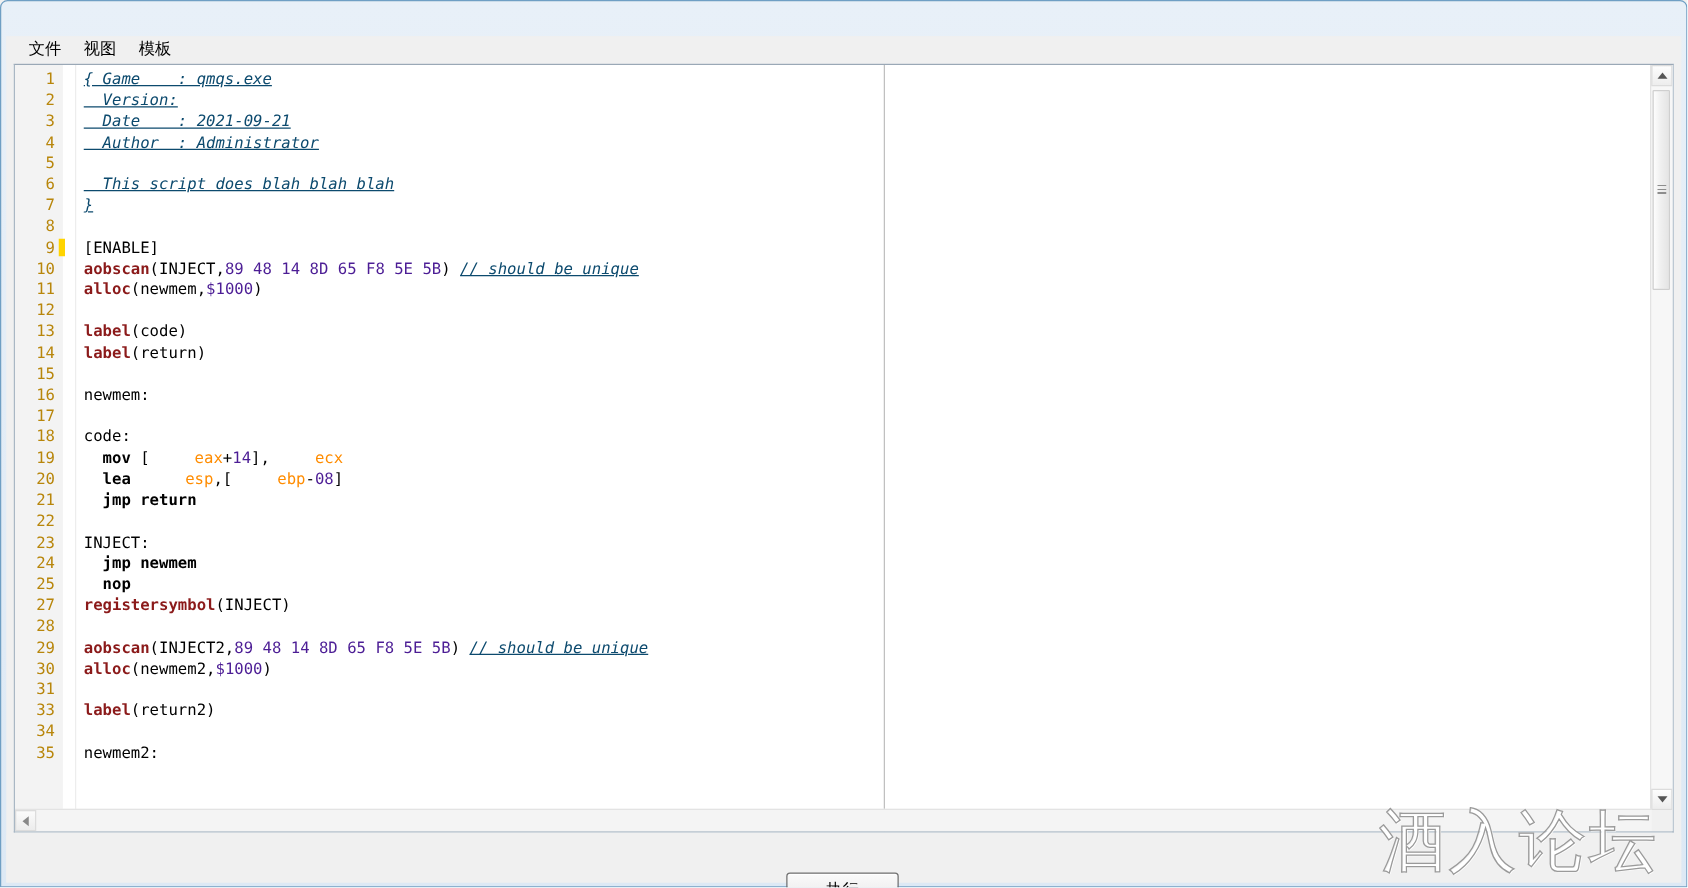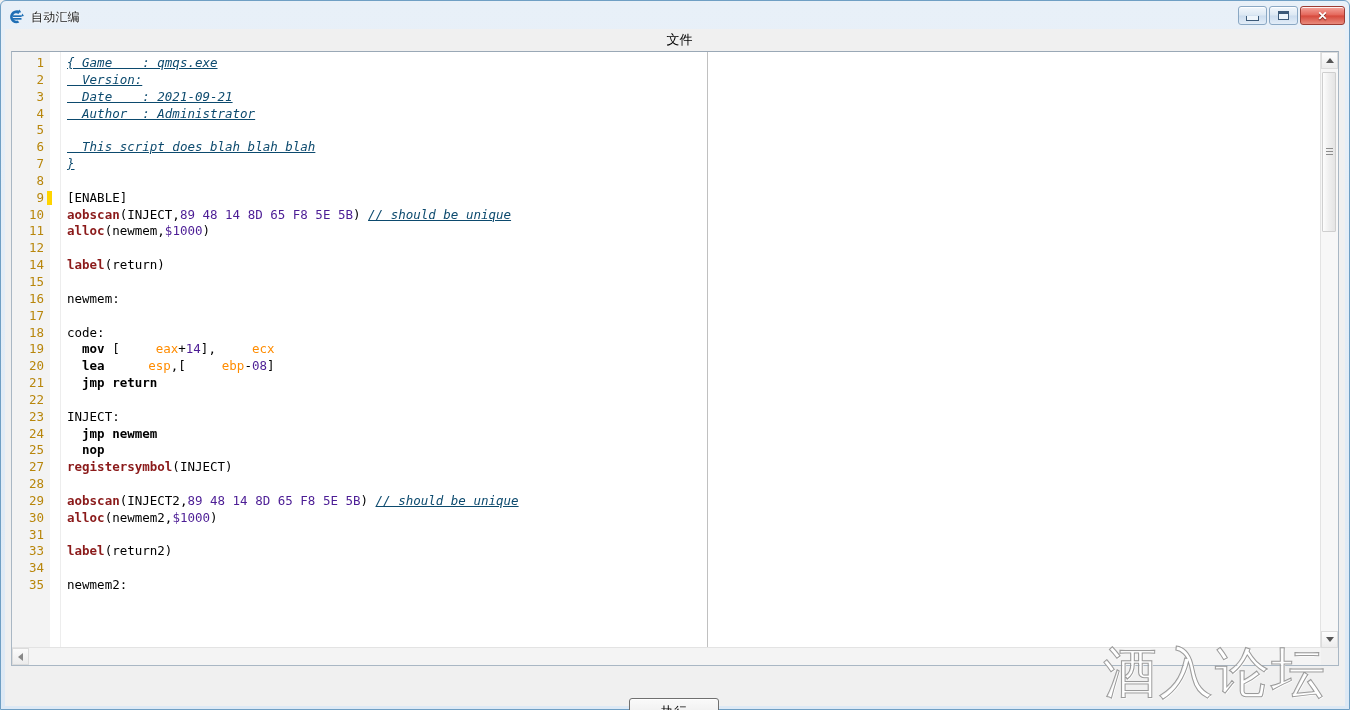--- a/index.html
+++ b/index.html
@@ -125,21 +125,20 @@
   .menubar {
     position: absolute;
     left: 0; top: 0;
     width: 100%;
     height: 21px;
     background: #f0f0f0;
     display: flex;
     align-items: center;
     padding-left: 9px;
     box-sizing: border-box;
-    flex-direction: column;
   }
   .menu-item {
     font-size: 13px;
     color: #000000;
     padding: 2px 9px 3px 9px;
     cursor: default;
     white-space: nowrap;
   }
 
   
@@ -363,45 +362,20 @@
     white-space: nowrap;
   }
 </style>
 </head>
 <body>
 
 <div id="app">
   <div class="window">
     <div class="window-inner">
 
-      <div class="titlebar">
-        <span class="title-icon">
-          <svg width="18" height="18" viewBox="0 0 18 18" xmlns="http://www.w3.org/2000/svg">
-            <path d="M13.5 3.2 C10.6 1.4 6.4 2.2 4.4 5.0 C2.3 7.9 2.9 11.8 5.6 13.9 C7.6 15.4 10.3 15.5 12.3 14.4
-                     L10.7 12.4 C9.5 12.9 8.0 12.7 7.0 11.8 C5.5 10.5 5.3 8.3 6.5 6.8 C7.7 5.2 9.9 4.9 11.4 6.0 Z" fill="#1f6fb5"></path>
-            <rect x="6.0" y="7.3" width="8.5" height="1.7" fill="#1f6fb5"></rect>
-            <rect x="6.0" y="10.0" width="8.5" height="1.7" fill="#1f6fb5"></rect>
-            <path d="M12.6 1.6 L14.2 4.4 L11.2 4.0 Z" fill="#1f6fb5"></path>
-            <path d="M15.4 5.6 L14.0 8.4 L16.9 8.0 Z" fill="#1f6fb5"></path>
-          </svg>
-        </span>
-        <span class="title-text">自动汇编</span>
-
-        <div class="winbtns">
-          <div class="winbtn">
-            <span class="glyph-min"></span>
-          </div>
-          <div class="winbtn">
-            <span class="glyph-max"></span>
-          </div>
-          <div class="winbtn close">
-            <span class="glyph-close">✕</span>
-          </div>
-        </div>
-      </div>
 
       <div class="client">
 
         <div class="menubar">
           <div class="menu-item">文件</div>
           <div class="menu-item">视图</div>
           <div class="menu-item">模板</div>
         </div>
 
         <div class="editor-wrap">
@@ -415,20 +389,21 @@
                 <div class="line"><span class="ln">3</span><span class="code"><span class="t-cmt">  Date    : 2021-09-21</span></span></div>
                 <div class="line"><span class="ln">4</span><span class="code"><span class="t-cmt">  Author  : Administrator</span></span></div>
                 <div class="line"><span class="ln">5</span><span class="code"></span></div>
                 <div class="line"><span class="ln">6</span><span class="code"><span class="t-cmt">  This script does blah blah blah</span></span></div>
                 <div class="line"><span class="ln">7</span><span class="code"><span class="t-cmt">}</span></span></div>
                 <div class="line"><span class="ln">8</span><span class="code"></span></div>
                 <div class="line"><span class="ln">9</span><span class="marker"></span><span class="code"><span class="t-plain">[ENABLE]</span></span></div>
                 <div class="line"><span class="ln">10</span><span class="code"><span class="t-fn">aobscan</span><span class="t-plain">(INJECT,</span><span class="t-num">89 48 14 8D 65 F8 5E 5B</span><span class="t-plain">) </span><span class="t-cmt">// should be unique</span></span></div>
                 <div class="line"><span class="ln">11</span><span class="code"><span class="t-fn">alloc</span><span class="t-plain">(newmem,</span><span class="t-num">$1000</span><span class="t-plain">)</span></span></div>
                 <div class="line"><span class="ln">12</span><span class="code"></span></div>
+                <div class="line"><span class="ln">13</span><span class="code"><span class="t-fn">label</span><span class="t-plain">(code)</span></span></div>
                 <div class="line"><span class="ln">14</span><span class="code"><span class="t-fn">label</span><span class="t-plain">(return)</span></span></div>
                 <div class="line"><span class="ln">15</span><span class="code"></span></div>
                 <div class="line"><span class="ln">16</span><span class="code"><span class="t-plain">newmem:</span></span></div>
                 <div class="line"><span class="ln">17</span><span class="code"></span></div>
                 <div class="line"><span class="ln">18</span><span class="code"><span class="t-plain">code:</span></span></div>
                 <div class="line"><span class="ln">19</span><span class="code"><span class="t-op">  mov </span><span class="t-plain">[</span><span class="t-reg">eax</span><span class="t-plain">+</span><span class="t-num">14</span><span class="t-plain">],</span><span class="t-reg">ecx</span></span></div>
                 <div class="line"><span class="ln">20</span><span class="code"><span class="t-op">  lea </span><span class="t-reg">esp</span><span class="t-plain">,[</span><span class="t-reg">ebp</span><span class="t-plain">-</span><span class="t-num">08</span><span class="t-plain">]</span></span></div>
                 <div class="line"><span class="ln">21</span><span class="code"><span class="t-op">  jmp return</span></span></div>
                 <div class="line"><span class="ln">22</span><span class="code"></span></div>
                 <div class="line"><span class="ln">23</span><span class="code"><span class="t-plain">INJECT:</span></span></div>

